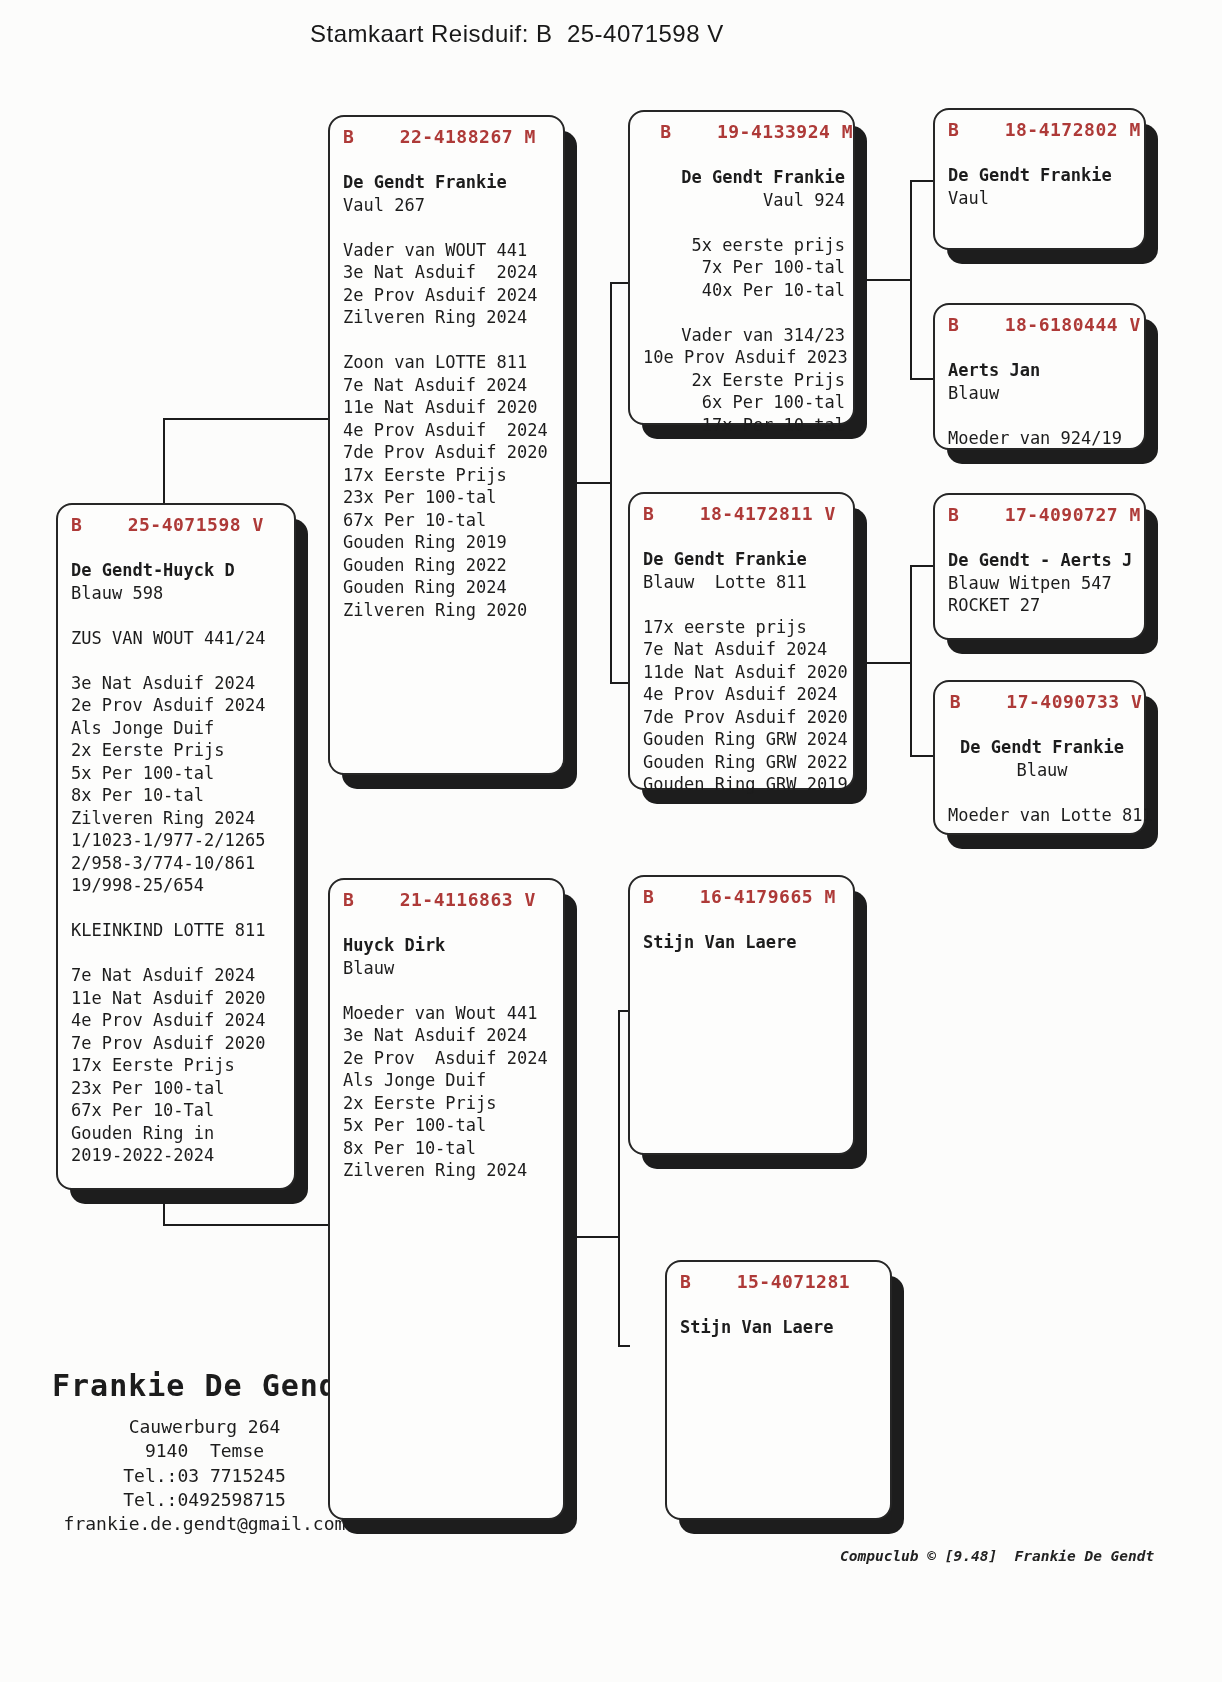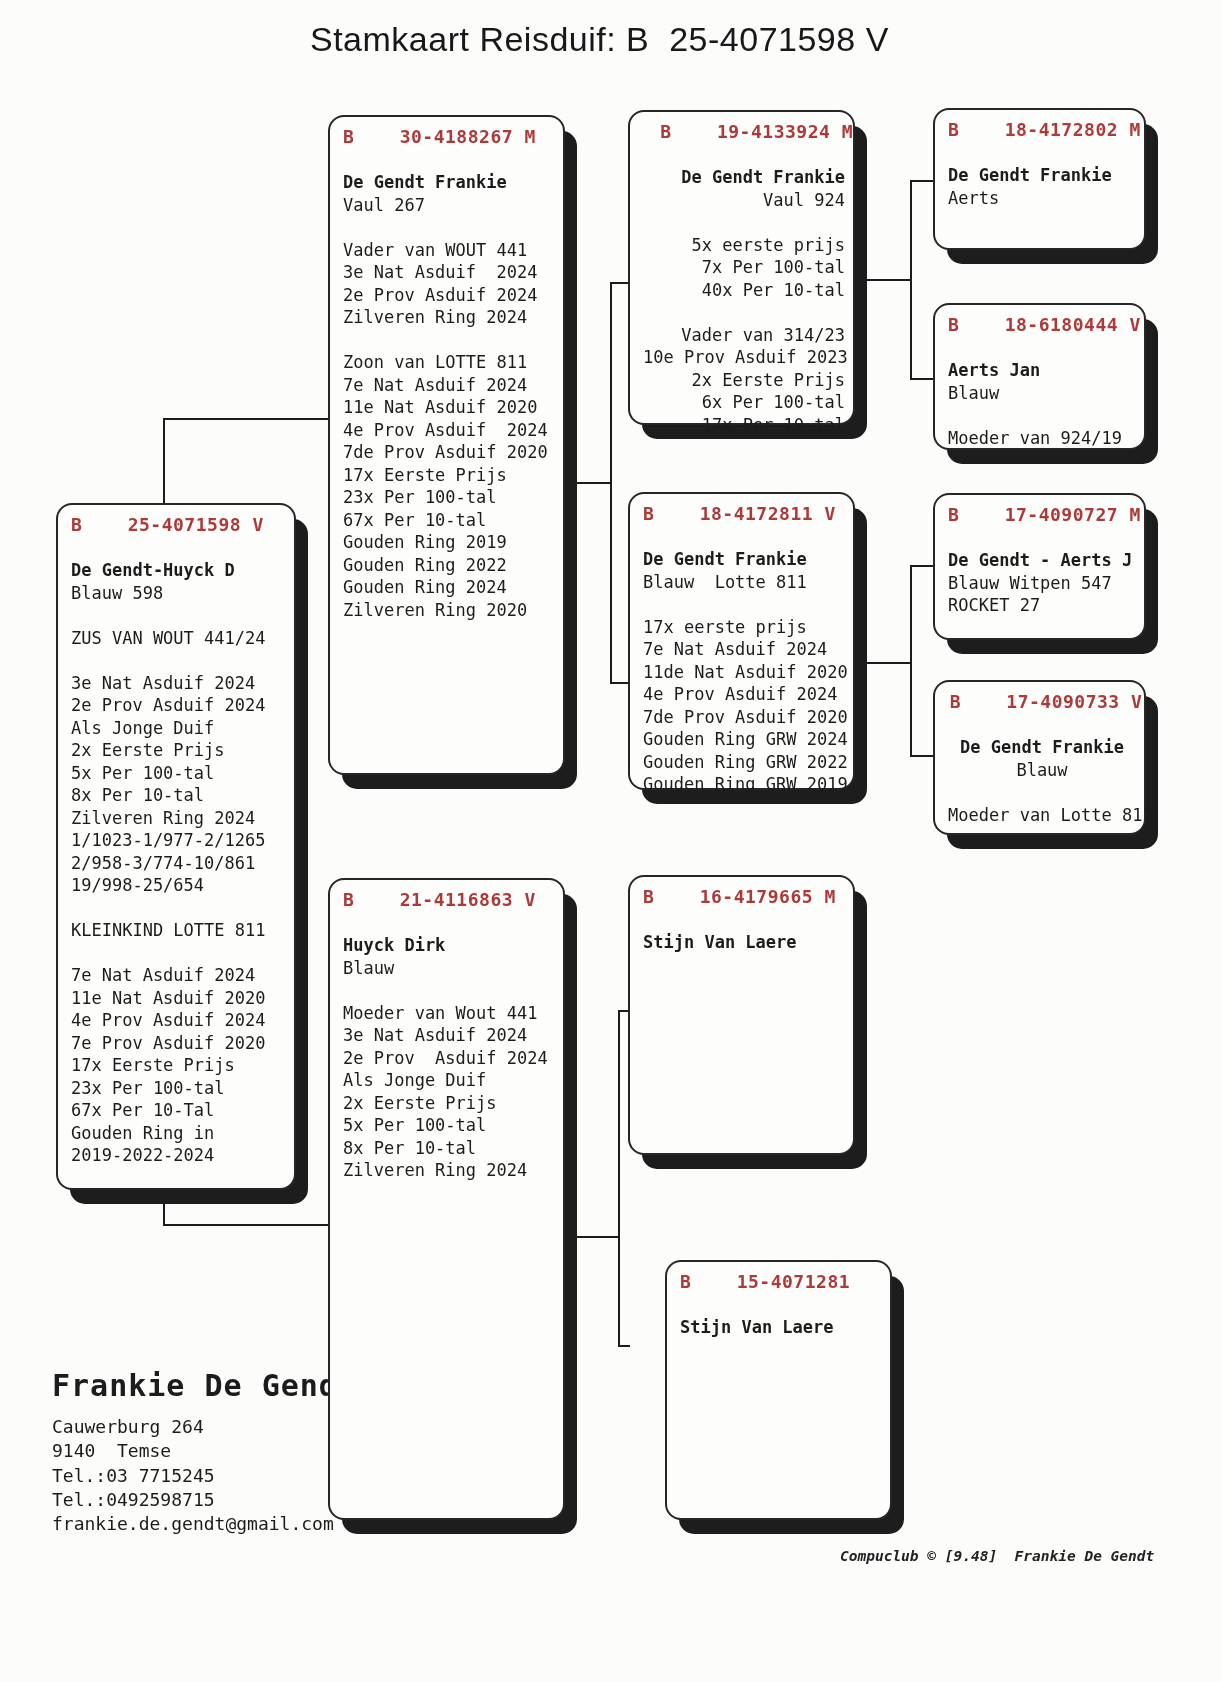--- a/index.html
+++ b/index.html
@@ -7,21 +7,21 @@
     position:relative;
     width:1222px;height:1682px;
     background:#fcfcfb;
     overflow:hidden;
     font-family:"DejaVu Sans Mono", monospace;
     color:#1c1c1c;
   }
   .page-title{
     position:absolute;left:310px;top:20px;margin:0;
     font-family:"Liberation Sans", sans-serif;
-    font-weight:500;font-size:34px;color:#181818;
+    font-weight:500;font-size:24px;color:#181818;
     white-space:pre;letter-spacing:0.5px;
   }
   
   .pbox{
     position:absolute;
     background:#fdfdfc;
     border:2px solid #262626;
     border-radius:16px;
     box-shadow:13px 15px 0 -1px #1d1d1d;
     box-sizing:border-box;
@@ -46,21 +46,21 @@
   .bline:empty::before{content:"\00a0";}
   .bname{font-weight:bold;}
   
   .conn{position:absolute;background:#1c1c1c;z-index:1;}
   
   .contact{position:absolute;left:52px;top:1368px;}
   .contact-name{
     font-size:30px;font-weight:bold;letter-spacing:1px;
     margin-bottom:12px;white-space:pre;
   }
-  .contact-line{font-size:18px;height:24.3px;line-height:24.3px;white-space:pre;}
+  .contact-line{font-size:18px;height:24.3px;line-height:24.3px;white-space:pre;text-align:center;}
   .footer{
     position:absolute;left:840px;top:1548px;
     font-size:14.5px;font-style:italic;font-weight:bold;
     white-space:pre;color:#222;
   }
 </style>
 </head>
 <body>
 
 <div class="canvas">
@@ -119,21 +119,21 @@
           <div class="bline">4e Prov Asduif 2024</div>
           <div class="bline">7e Prov Asduif 2020</div>
           <div class="bline">17x Eerste Prijs</div>
           <div class="bline">23x Per 100-tal</div>
           <div class="bline">67x Per 10-Tal</div>
           <div class="bline">Gouden Ring in</div>
           <div class="bline">2019-2022-2024</div>
         </div>
   </div>
       <div class="pbox" style="left: 328px; top: 115px; width: 237px; height: 660px;">
-    <div class="phead">B    30-4188267 M</div>
+    <div class="phead">B    22-4188267 M</div>
     <div class="pbody">
           <div class="bline bname">De Gendt Frankie</div>
           <div class="bline">Vaul 267</div>
           <div class="bline"></div>
           <div class="bline">Vader van WOUT 441</div>
           <div class="bline">3e Nat Asduif  2024</div>
           <div class="bline">2e Prov Asduif 2024</div>
           <div class="bline">Zilveren Ring 2024</div>
           <div class="bline"></div>
           <div class="bline">Zoon van LOTTE 811</div>
@@ -208,21 +208,21 @@
       <div class="pbox" style="left: 628px; top: 1260px; width: 227px; height: 260px; margin-left: 37px;">
     <div class="phead">B    15-4071281</div>
     <div class="pbody">
           <div class="bline bname">Stijn Van Laere</div>
         </div>
   </div>
       <div class="pbox" style="left: 933px; top: 108px; width: 213px; height: 142px;">
     <div class="phead">B    18-4172802 M</div>
     <div class="pbody">
           <div class="bline bname">De Gendt Frankie</div>
-          <div class="bline">Aerts</div>
+          <div class="bline">Vaul</div>
         </div>
   </div>
       <div class="pbox" style="left: 933px; top: 303px; width: 213px; height: 147px;">
     <div class="phead">B    18-6180444 V</div>
     <div class="pbody">
           <div class="bline bname">Aerts Jan</div>
           <div class="bline">Blauw</div>
           <div class="bline"></div>
           <div class="bline">Moeder van 924/19</div>
         </div>

